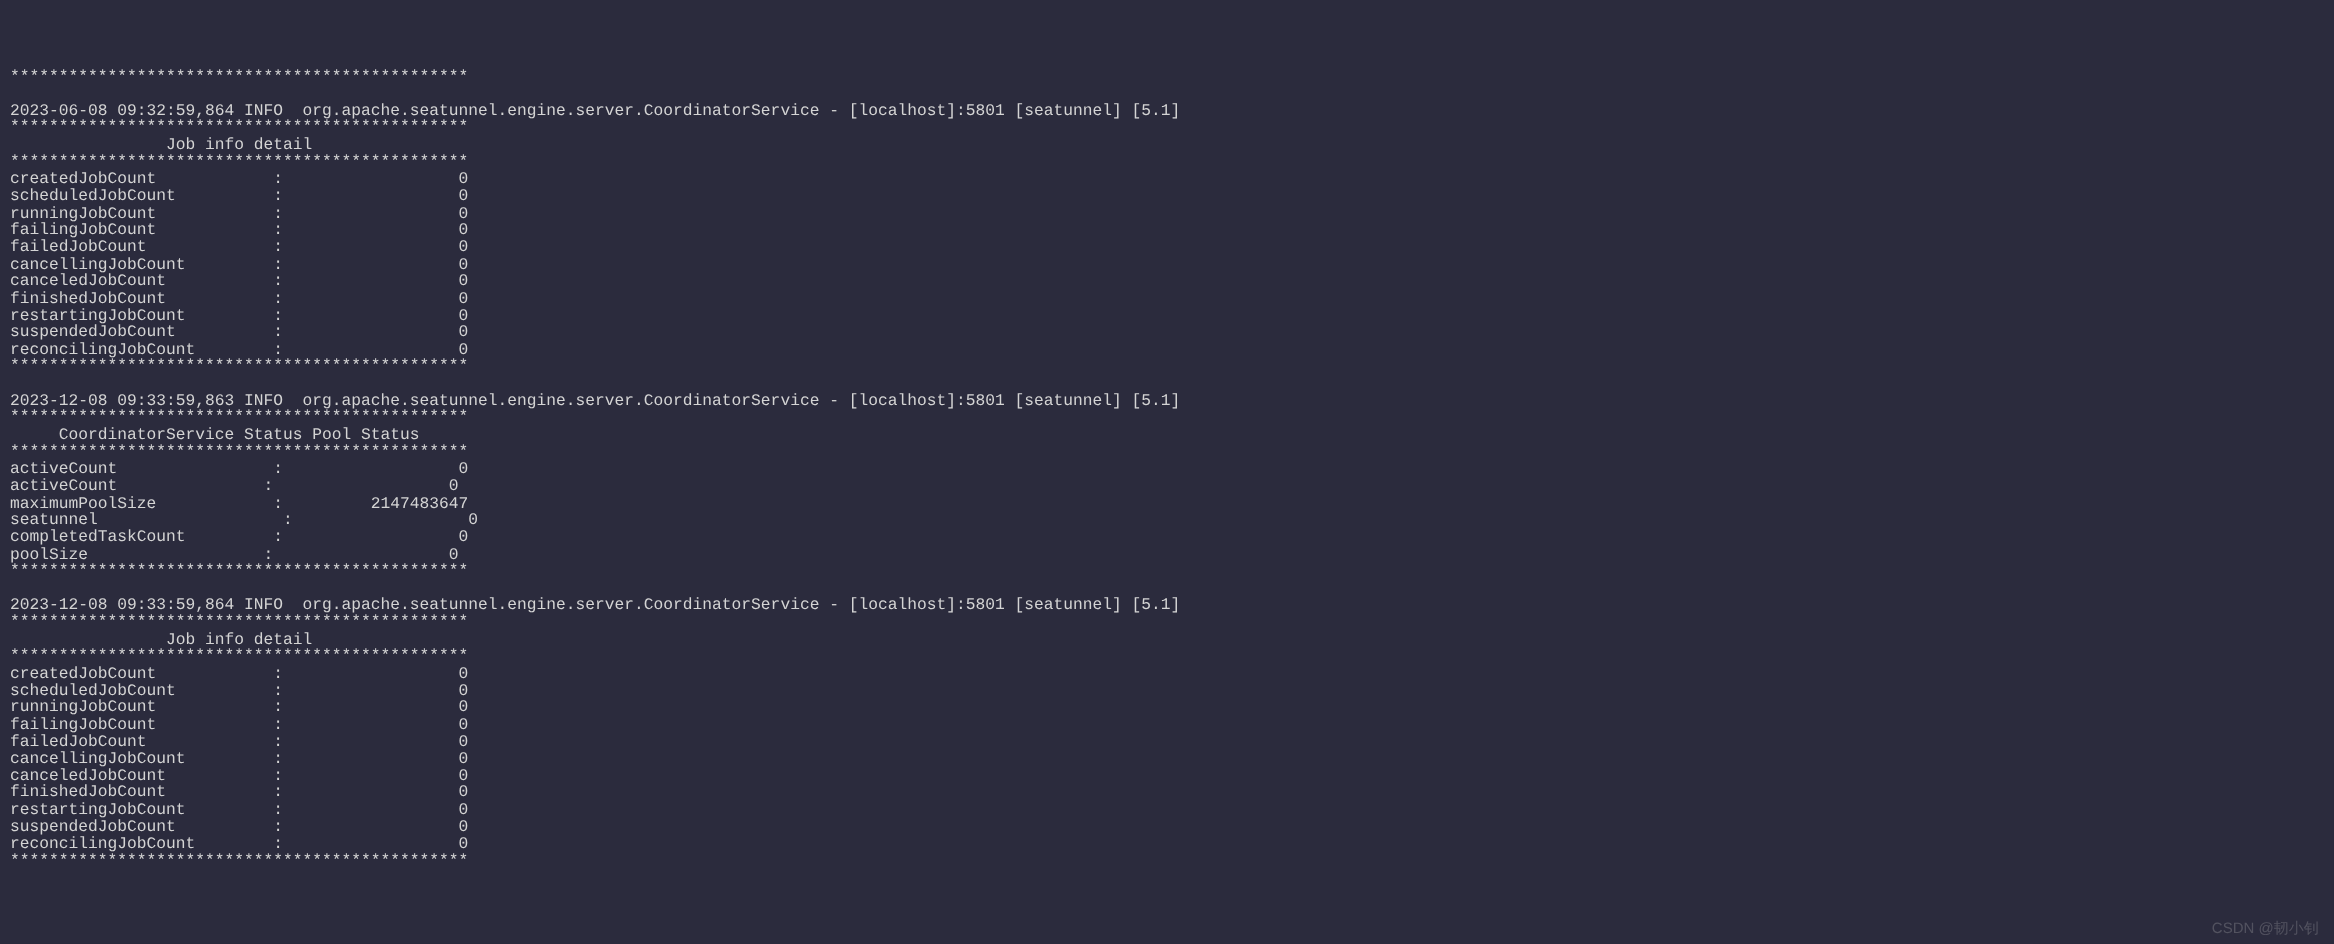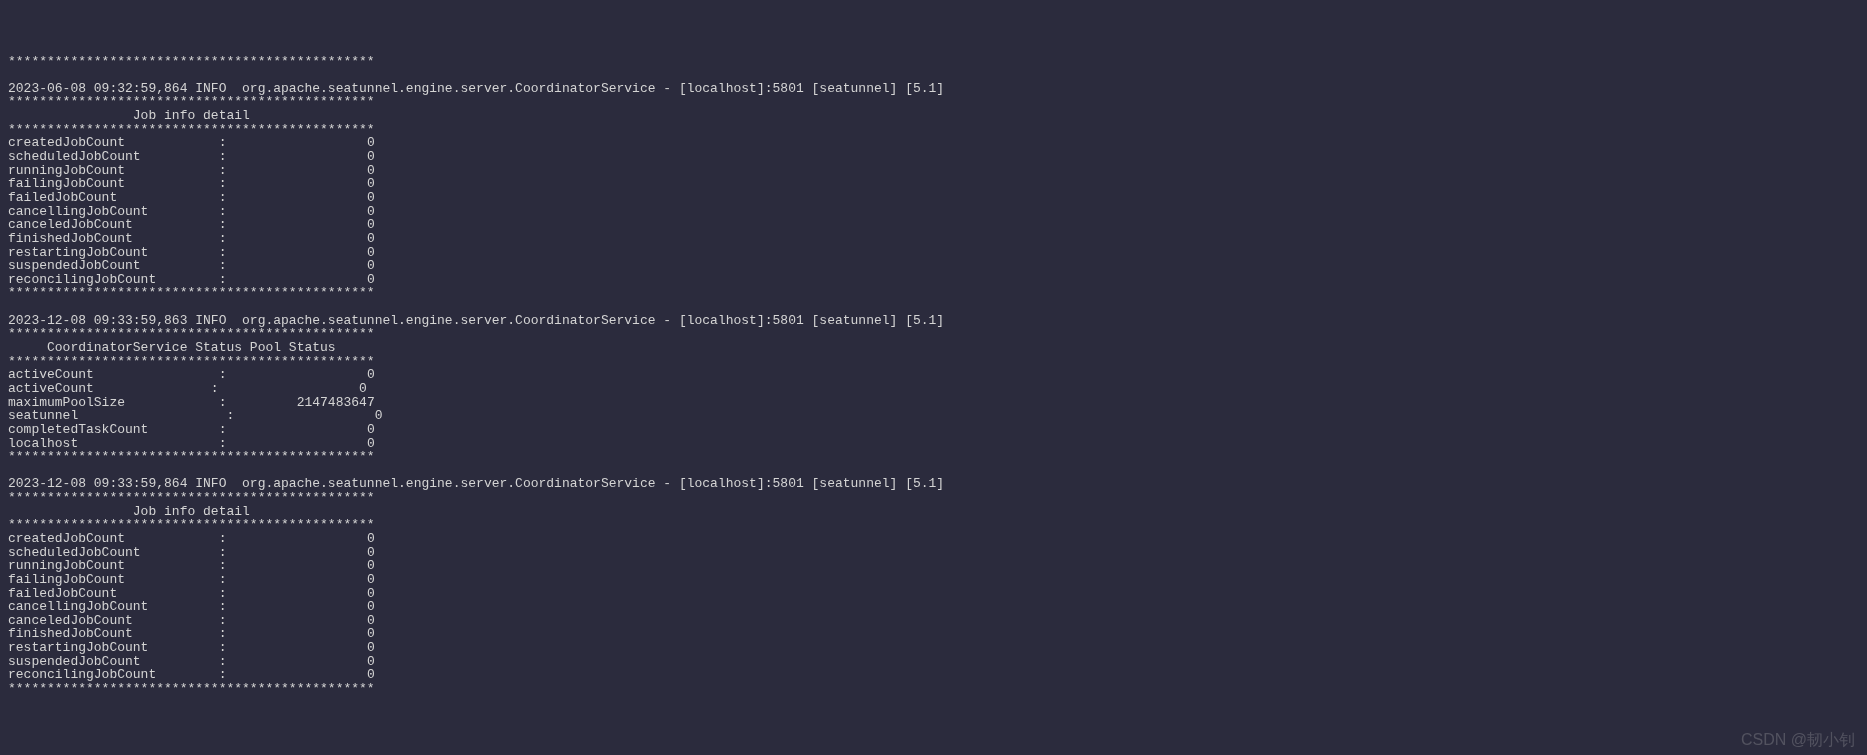--- a/index.html
+++ b/index.html
@@ -22,21 +22,21 @@
     }
     .terminal {
       padding: 0 8px;
     }
     .watermark {
       position: absolute;
       bottom: 6px;
       right: 12px;
       color: rgba(200,200,200,0.25);
       font-family: sans-serif;
-      font-size: 16px;
+      font-size: 12px;
       white-space: nowrap;
     }
   </style>
 </head>
 <body>
 
 
 
 <div class="terminal"><span>***********************************************</span>
 <span> </span>
@@ -59,21 +59,21 @@
 <span> </span>
 <span>2023-12-08 09:33:59,863 INFO  org.apache.seatunnel.engine.server.CoordinatorService - [localhost]:5801 [seatunnel] [5.1] </span>
 <span>***********************************************</span>
 <span>     CoordinatorService Status Pool Status     </span>
 <span>***********************************************</span>
 <span>activeCount                </span>:<span>                  0</span>
 <span>activeCount               </span>:<span>                  0</span>
 <span>maximumPoolSize            </span>:<span>         2147483647</span>
 <span>seatunnel                   </span>:<span>                  0</span>
 <span>completedTaskCount         </span>:<span>                  0</span>
-<span>localhost                  </span>:<span>                  0</span>
+<span>poolSize                  </span>:<span>                  0</span>
 <span>***********************************************</span>
 <span> </span>
 <span>2023-12-08 09:33:59,864 INFO  org.apache.seatunnel.engine.server.CoordinatorService - [localhost]:5801 [seatunnel] [5.1] </span>
 <span>***********************************************</span>
 <span>                Job info detail                </span>
 <span>***********************************************</span>
 <span>createdJobCount            </span>:<span>                  0</span>
 <span>scheduledJobCount          </span>:<span>                  0</span>
 <span>runningJobCount            </span>:<span>                  0</span>
 <span>failingJobCount            </span>:<span>                  0</span>

